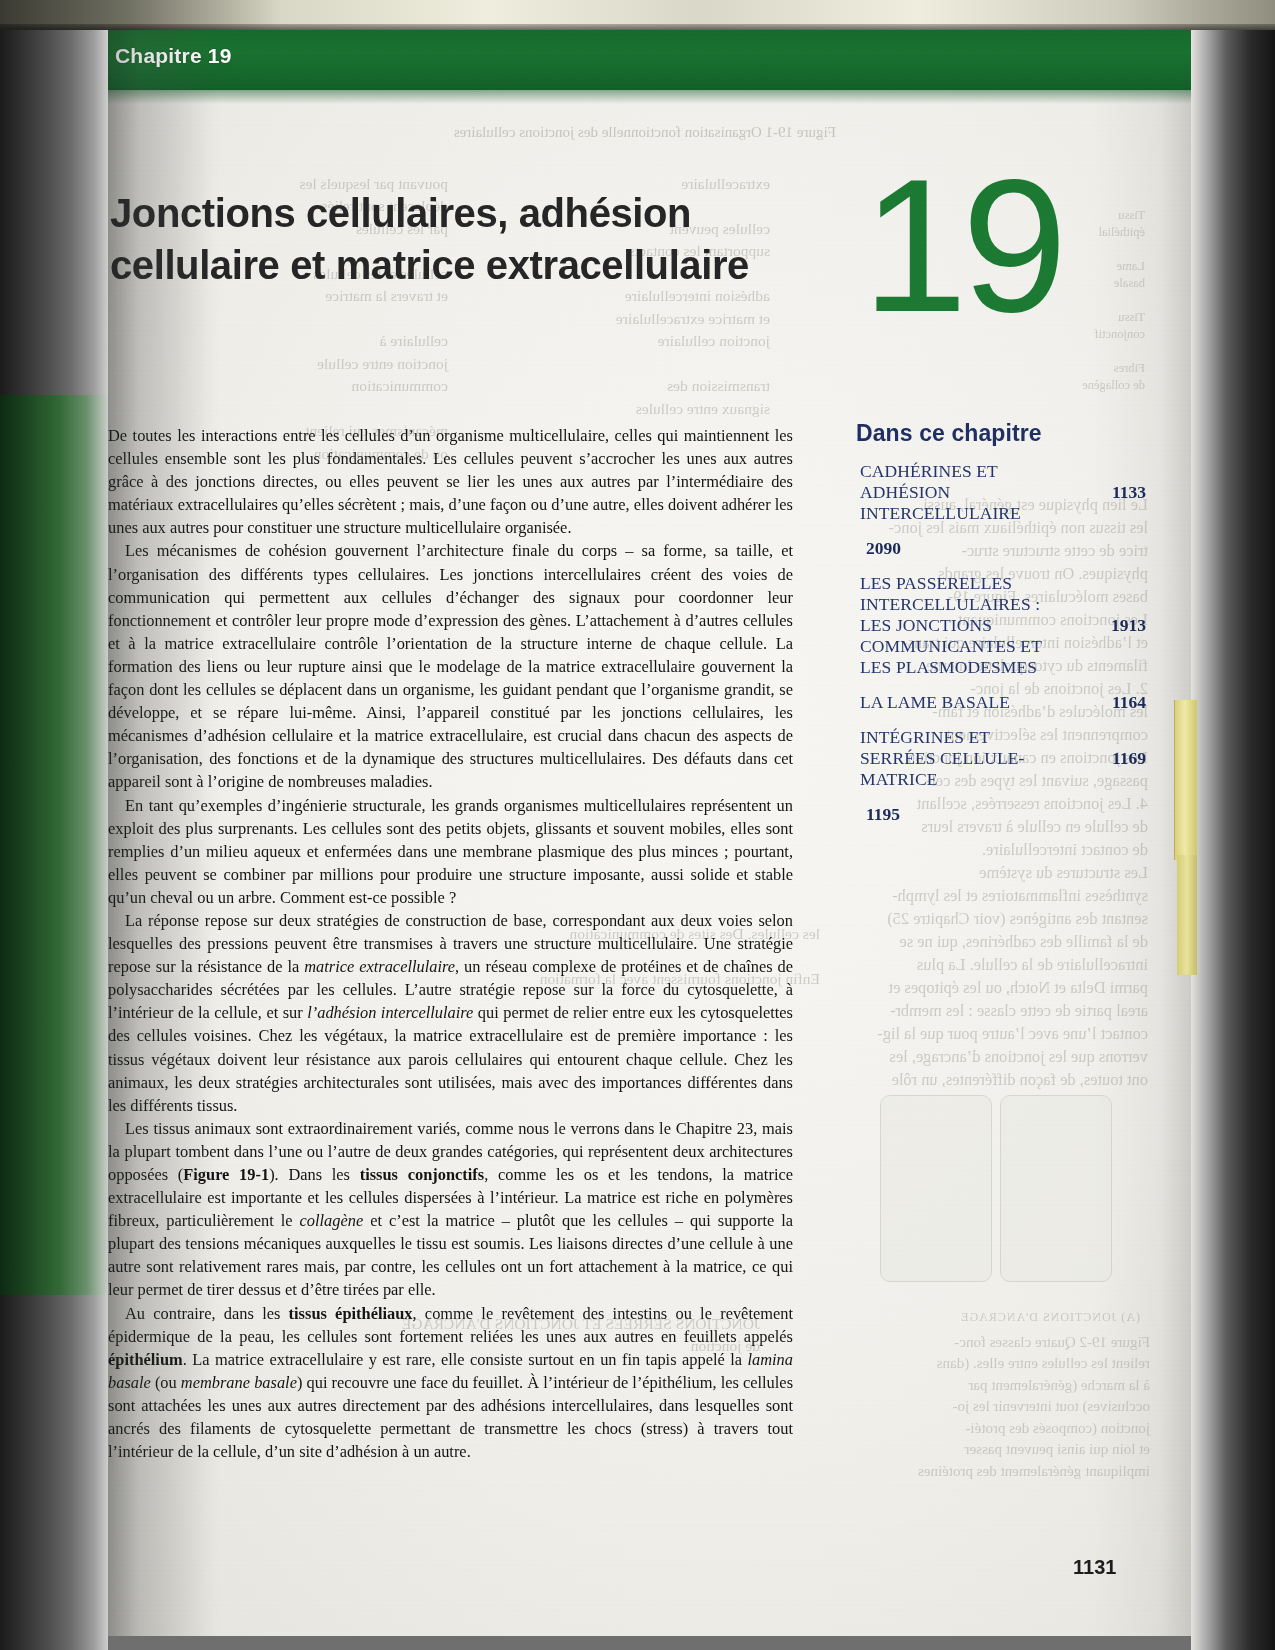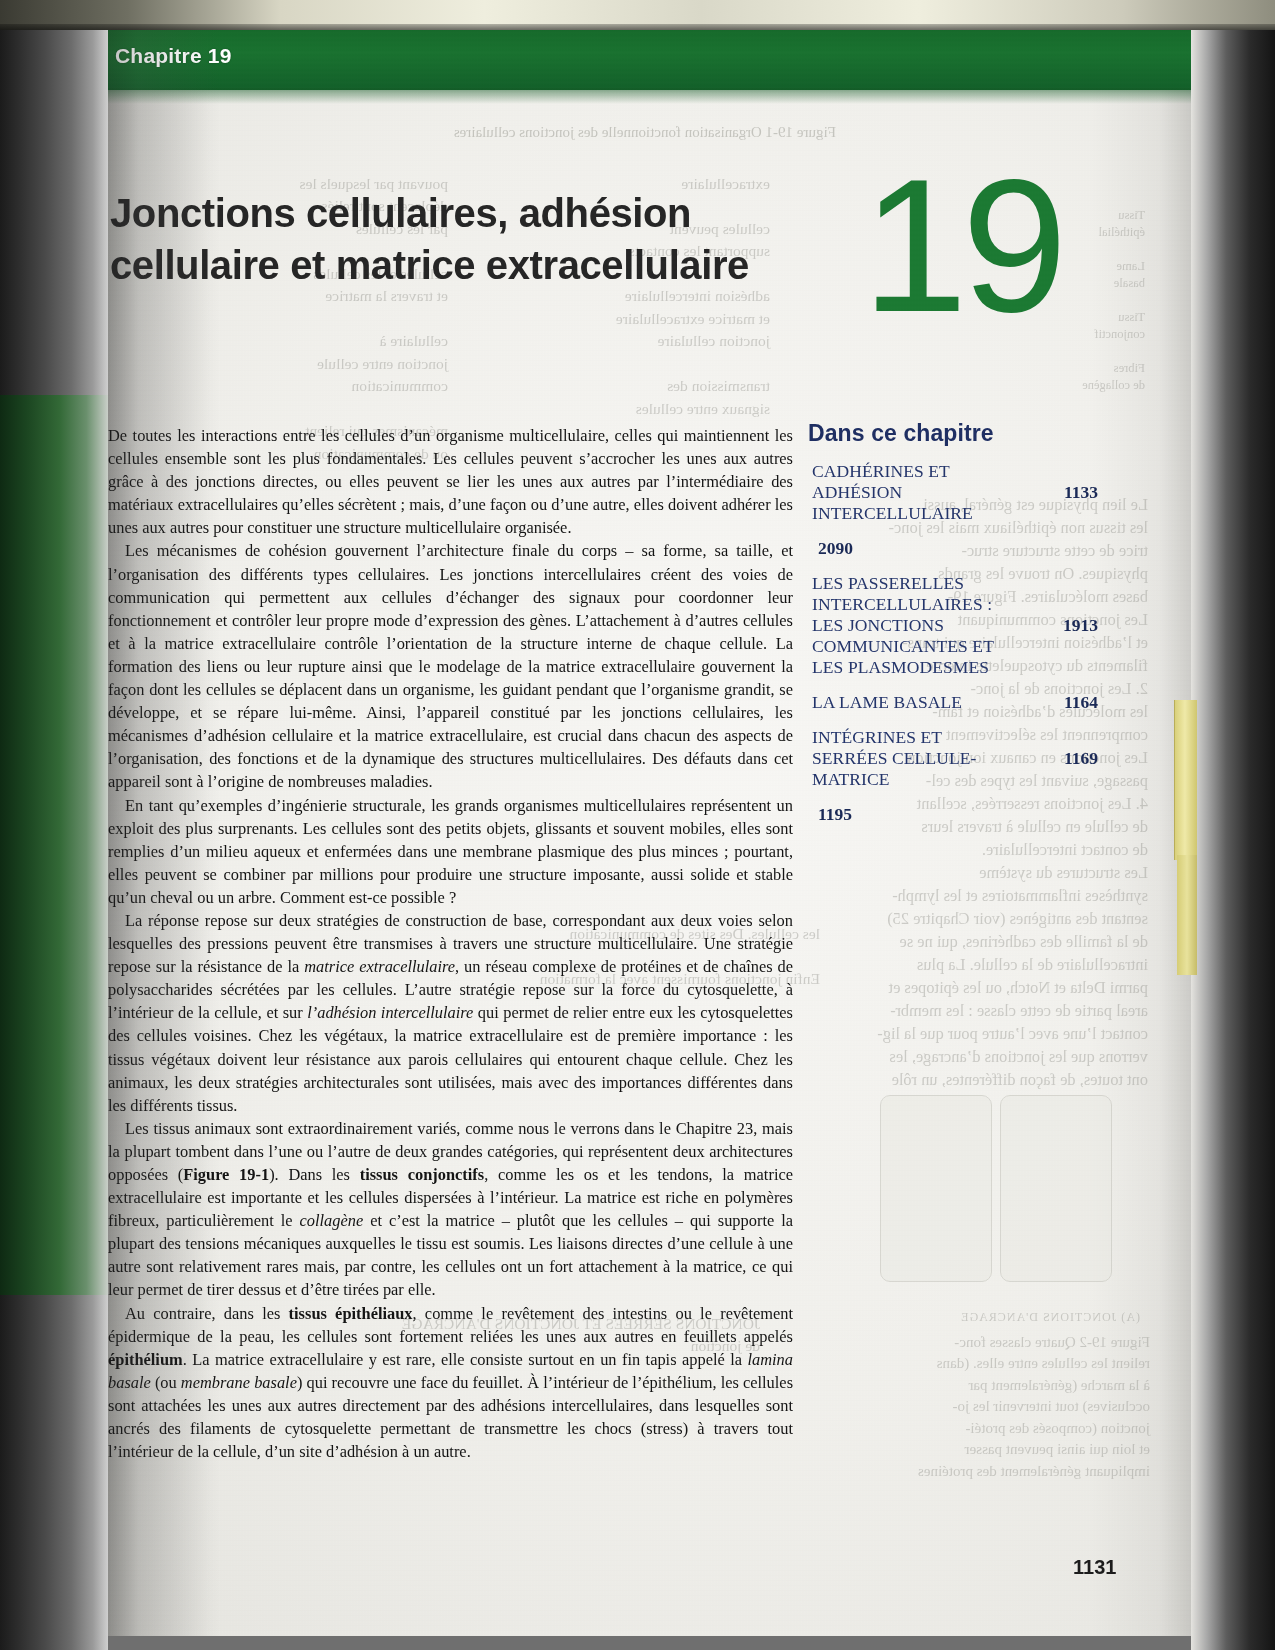--- a/index.html
+++ b/index.html
@@ -117,21 +117,21 @@
     text-align:justify;
     z-index:26;
   }
   .body-col p{margin:0;text-indent:17px;}
   .body-col p.first{text-indent:0;}
   .body-col i{font-style:italic;}
   .body-col b{font-weight:bold;}
 
   
   .toc{
-    position:absolute;left:808px;top:420px;width:290px;
+    position:absolute;left:856px;top:420px;width:290px;
     z-index:26;
     font-family:"Liberation Sans",sans-serif;
     color:#24356b;
   }
   .toc-title{
     font-size:23px;font-weight:bold;color:#1f2f63;
     margin:0 0 14px 0;letter-spacing:.1px;
   }
   .toc-list{margin:0;padding:0;list-style:none;}
   .toc-item{

